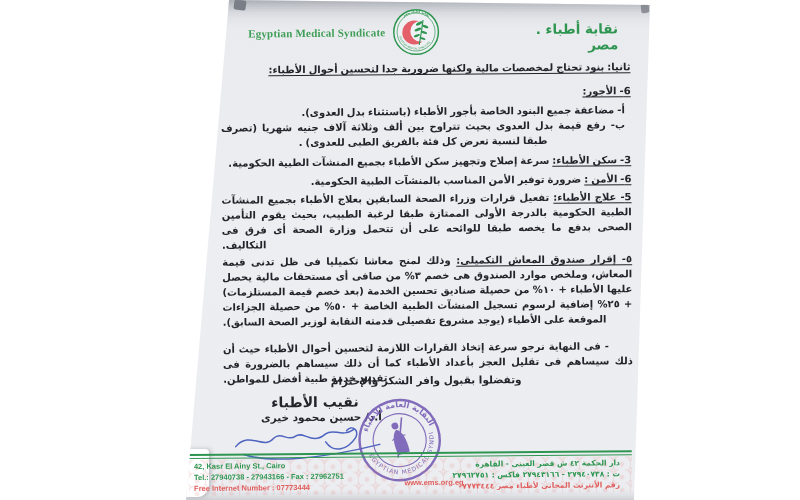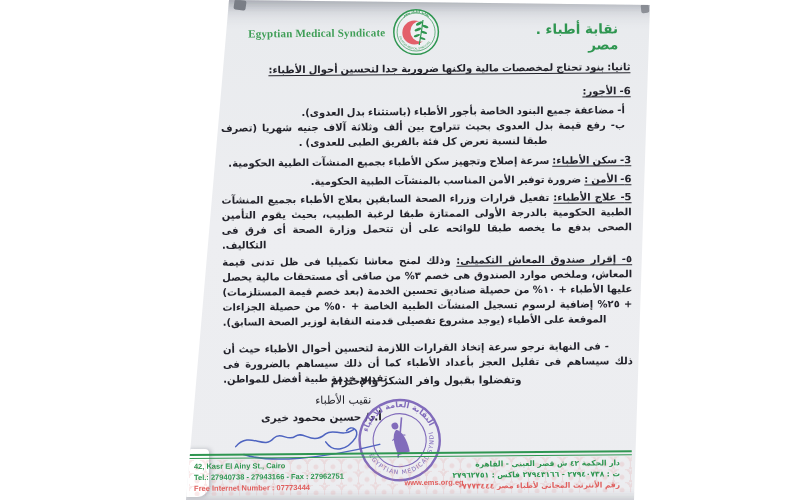--- a/index.html
+++ b/index.html
@@ -34,22 +34,22 @@
   .mt4{margin-top:4px !important;}
   .mt3{margin-top:3px !important;}
   .mt2{margin-top:2px !important;}
   .mt12{margin-top:12px !important;}
   .sub{padding-right:6px;}
   .just{text-align:justify;text-align-last:left;}
   .justc{text-align:justify;text-align-last:center;}
   .indent1{text-indent:24px;}
   #closing{position:absolute;left:225px;top:374px;width:400px;text-align:center;direction:rtl;
            color:#23232b;font-size:10.5px;font-weight:bold;}
-  #sign-title{position:absolute;left:270px;top:393px;width:100px;text-align:right;direction:rtl;
-              color:#23232b;font-size:11px;font-weight:normal;}
+  #sign-title{position:absolute;left:270px;top:393px;width:100px;text-align:left;direction:rtl;
+              color:#23232b;font-size:14px;font-weight:bold;}
   #sign-name{position:absolute;left:256px;top:410px;width:128px;text-align:center;direction:rtl;
              color:#23232b;font-size:10.5px;font-weight:bold;}
   #signature{position:absolute;left:228px;top:419px;}
   #stamp{position:absolute;left:347px;top:397px;}
   
   #foot-line{position:absolute;left:187px;top:452px;width:443px;height:2px;
              border-top:2px solid #2f9651;border-bottom:1px solid #2f9651;}
   #foot-band{position:absolute;left:187px;top:458px;width:443px;height:36px;
              background:repeating-radial-gradient(circle at 8px 8px,rgba(223,120,120,.16) 0 2px,transparent 3px 8px);
              background-size:17px 13px;}

